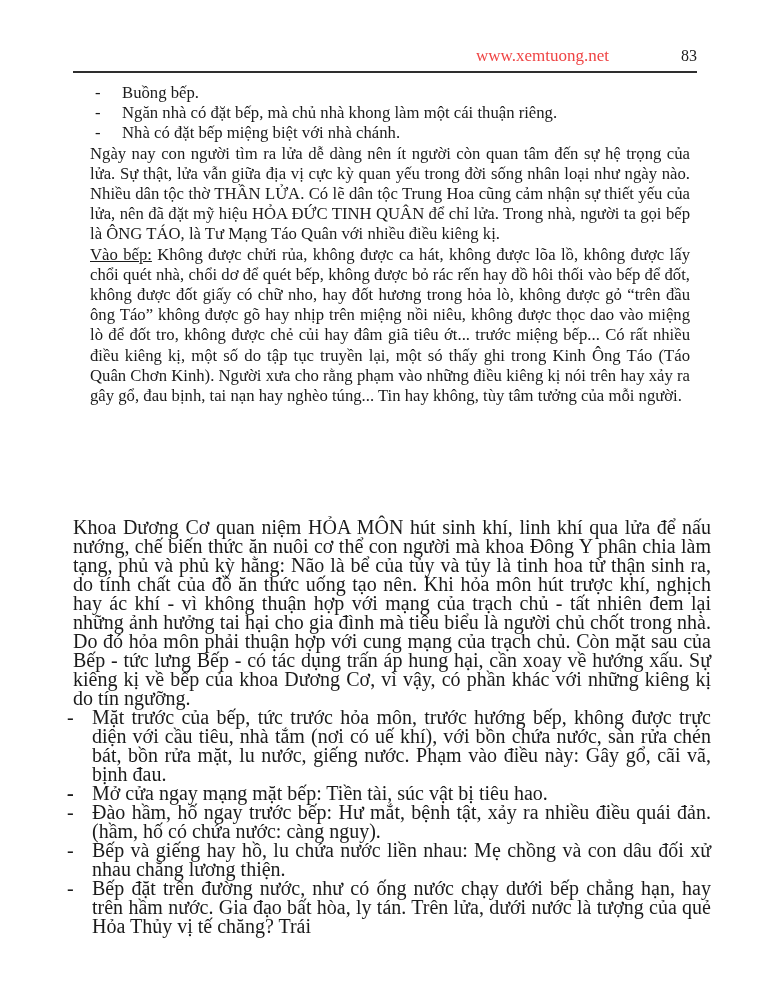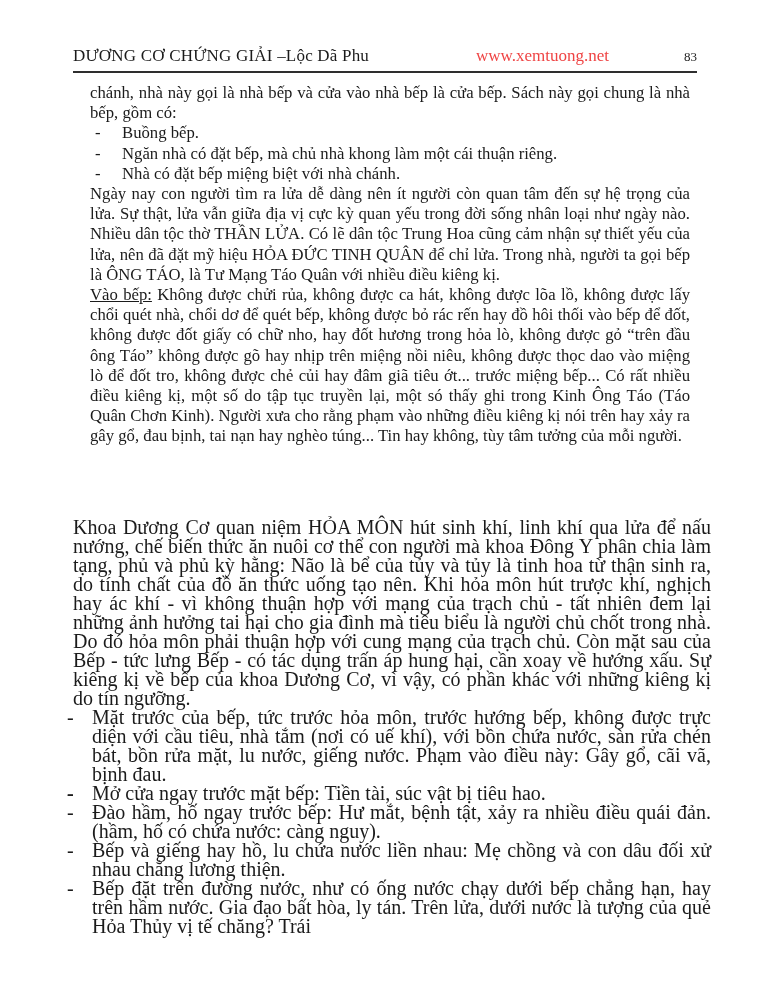--- a/index.html
+++ b/index.html
@@ -29,21 +29,21 @@
   }
   .header-title { letter-spacing: 0.2px; }
   .header-link {
     margin-left: auto;
     color: #ef4444;
     cursor: pointer;
   }
   .header-page {
     width: 88px;
     text-align: right;
-    font-size: 13px;
+    font-size: 16px;
   }
   .header-divider {
     position: absolute;
     left: 73px;
     top: 71px;
     width: 624px;
     height: 0;
     border-top: 2px solid #2e2e2e;
   }
   
@@ -89,28 +89,26 @@
     top: 0;
   }
   .u { text-decoration: underline; }
 </style>
 </head>
 <body>
 
 <div class="page">
 
   <div class="header">
-    <span class="header-title">DƯƠNG CƠ CHỨNG GIẢI –Lộc Dã Phu</span>
     <a class="header-link">www.xemtuong.net</a>
     <span class="header-page">83</span>
   </div>
   <div class="header-divider"></div>
 
   <div class="section1">
-    <p>chánh, nhà này gọi là nhà bếp và cửa vào nhà bếp là cửa bếp. Sách này gọi chung là nhà bếp, gồm có:</p>
 
     <div class="s1-item">
       <span class="dash">-</span>
       <span>Buồng bếp.</span>
     </div>
     <div class="s1-item">
       <span class="dash">-</span>
       <span>Ngăn nhà có đặt bếp, mà chủ nhà khong làm một cái thuận riêng.</span>
     </div>
     <div class="s1-item">
@@ -127,21 +125,21 @@
 
     <div class="s2-item">
       <span class="dash">-</span>
       <span>Mặt trước của bếp, tức trước hỏa môn, trước hướng bếp, không được trực diện với cầu tiêu, nhà tắm (nơi có uế khí), với bồn chứa nước, sàn rửa chén bát, bồn rửa mặt, lu nước, giếng nước. Phạm vào điều này: Gây gổ, cãi vã, bịnh đau.</span>
     </div>
     <div class="s2-item">
       <span class="dash">-</span>
     </div>
     <div class="s2-item">
       <span class="dash">-</span>
-      <span>Mở cửa ngay trước mặt bếp: Tiền tài, súc vật bị tiêu hao.</span>
+      <span>Mở cửa ngay mạng mặt bếp: Tiền tài, súc vật bị tiêu hao.</span>
     </div>
     <div class="s2-item">
       <span class="dash">-</span>
       <span>Đào hầm, hố ngay trước bếp: Hư mắt, bệnh tật, xảy ra nhiều điều quái đản. (hầm, hố có chứa nước: càng nguy).</span>
     </div>
     <div class="s2-item">
       <span class="dash">-</span>
       <span>Bếp và giếng hay hồ, lu chứa nước liền nhau: Mẹ chồng và con dâu đối xử nhau chẳng lương thiện.</span>
     </div>
     <div class="s2-item">

